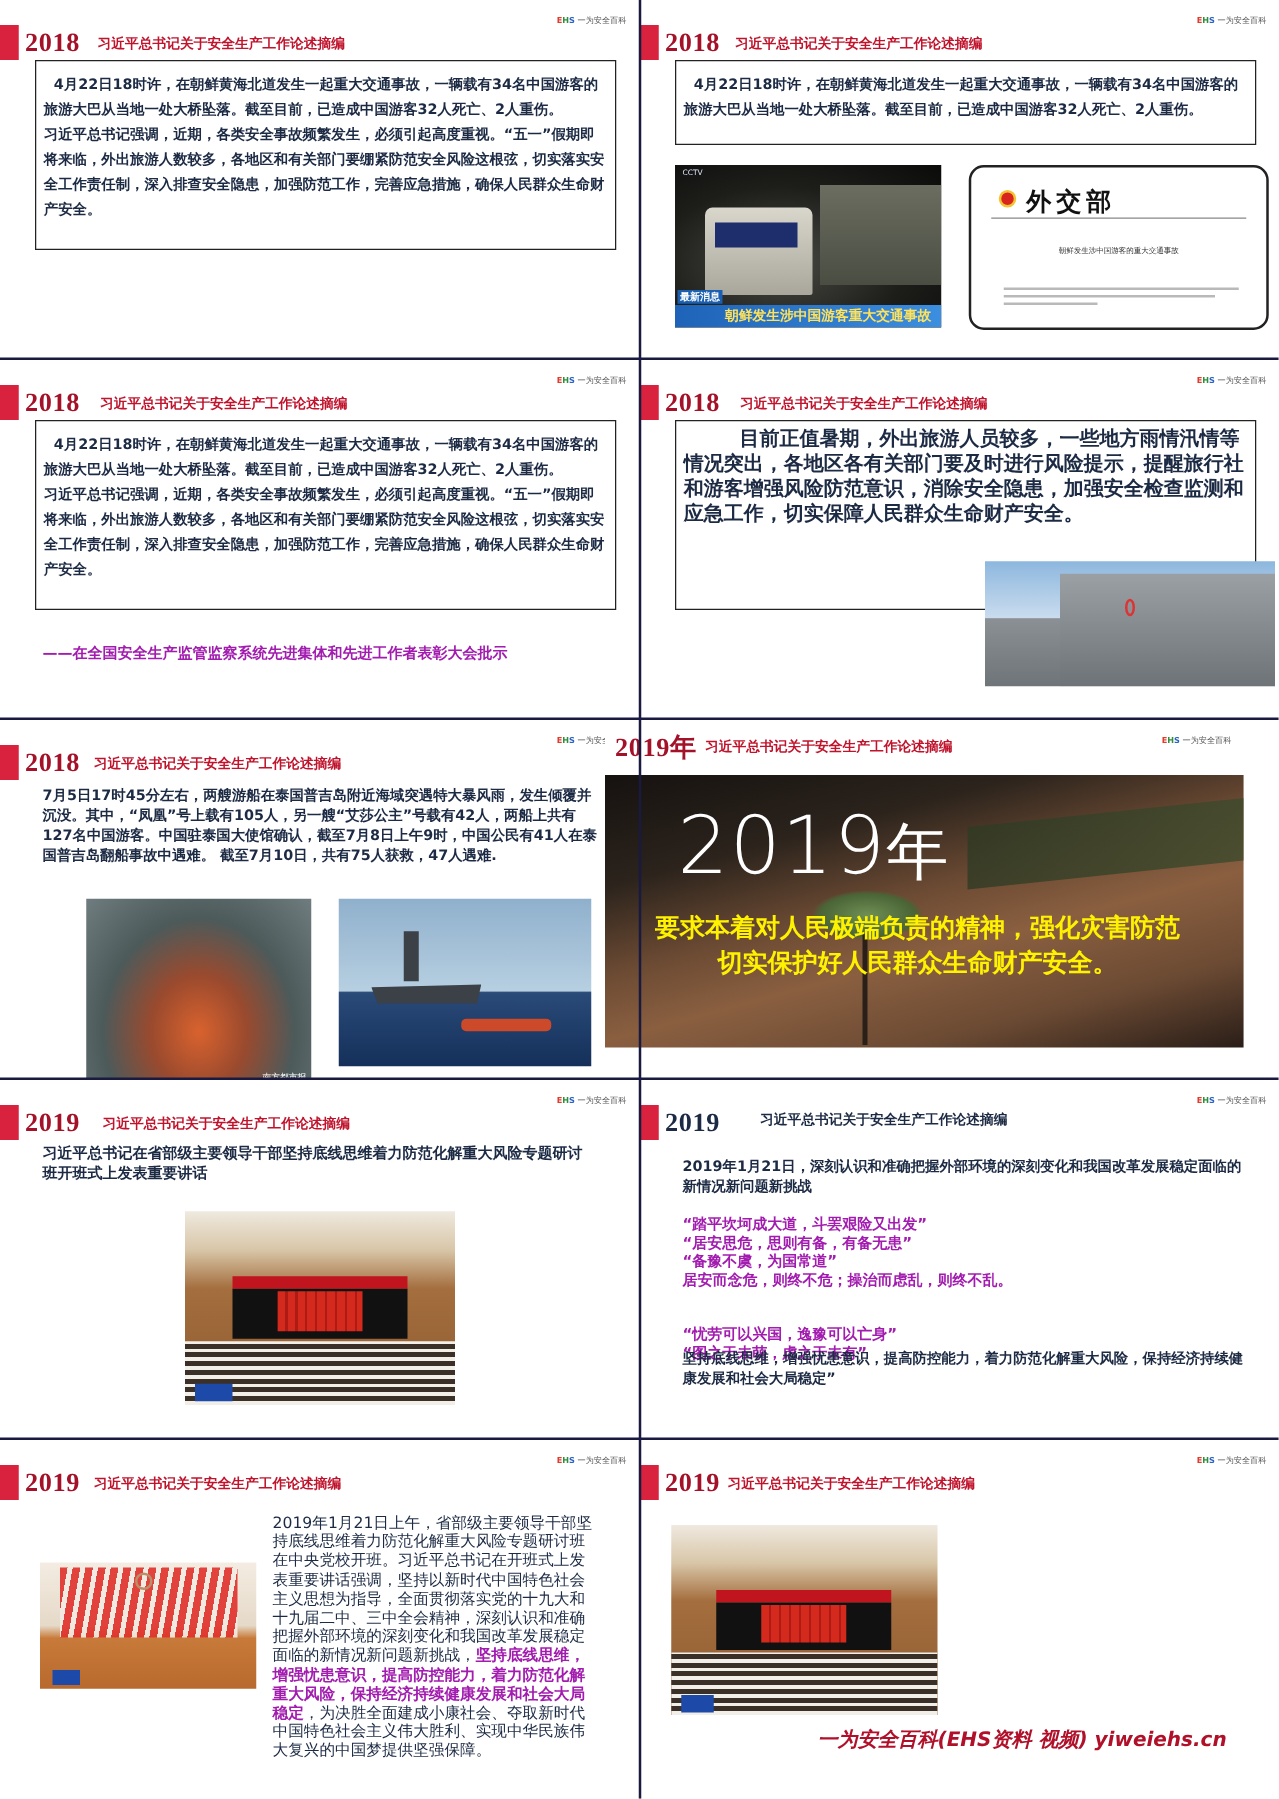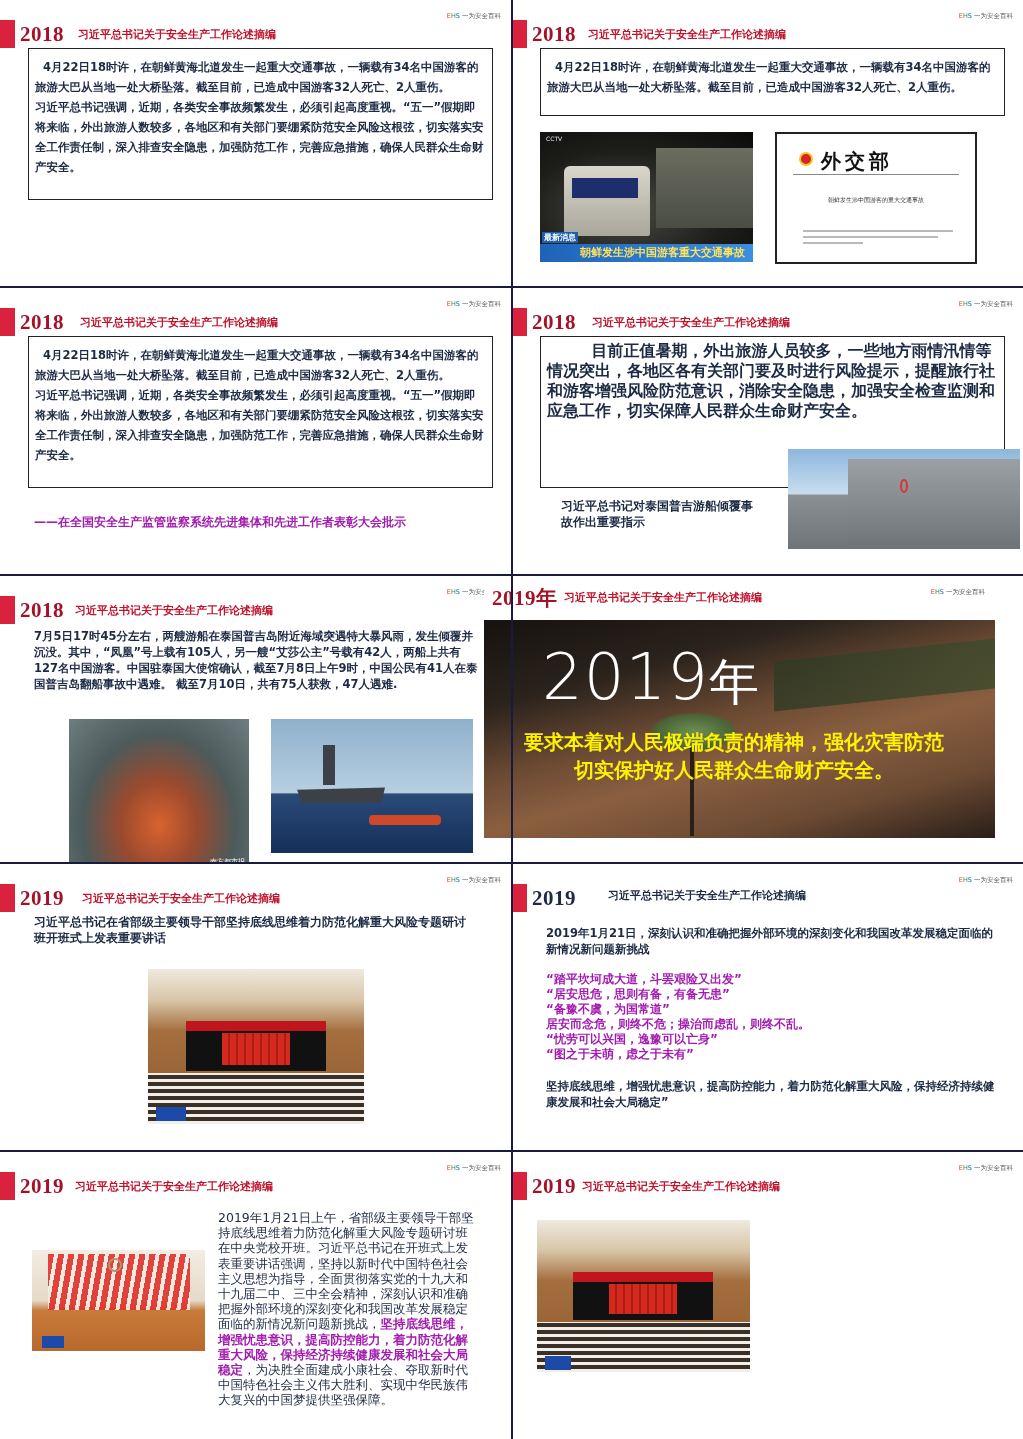--- a/index.html
+++ b/index.html
@@ -8,21 +8,21 @@
   .grid { position: absolute; left: 0; top: 0; width: 1023px; height: 1439px; }
   .slide { position: absolute; width: 511px; height: 287px; background: #fff; overflow: hidden; }
   .hline { position: absolute; left: 0; width: 1023px; height: 2px; background: #1a1a40; }
   .vline { position: absolute; top: 0; width: 2px; height: 1439px; background: #1a1a40; left: 511px; }
 
   .redbar { position: absolute; left: 0; top: 20px; width: 15px; height: 28px; background: #d9223e; }
   .year { position: absolute; left: 20px; top: 22px; font-family: "Liberation Serif", "DejaVu Serif", serif; font-weight: bold; font-size: 21px; color: #a31228; line-height: 24px; letter-spacing: 0.5px; }
   .stitle { position: absolute; top: 28px; font-weight: bold; font-size: 11px; color: #c0142d; line-height: 14px; white-space: nowrap; }
   .stitle.dark { color: #1c2a44; }
   .logo { position: absolute; right: 10px; top: 12px; font-size: 6.5px; color: #555; white-space: nowrap; line-height: 9px; }
-  .logo .ehs { font-weight: normal; font-size: 6.5px; padding-left: 32px; }
+  .logo .ehs { font-weight: bold; font-size: 6.5px; padding-left: 32px; }
   .logo .e { color: #e23b2d; } .logo .h { color: #2f8f3c; } .logo .s { color: #2a63c4; }
 
   .tbox { position: absolute; border: 1.5px solid #222; background: #fff; padding: 8px 6px 4px 6px; }
   .txt { font-weight: bold; color: #1c2a44; font-size: 11.5px; line-height: 20px; }
   .red { color: #a21caf; }
   .yellow { color: #fff200; }
 
   .photo { position: absolute; overflow: hidden; }
   .ph-cap { position: absolute; left: 0; right: 0; bottom: 0; height: 18px; background: linear-gradient(90deg,#1e63b8,#3b8ee0); }
   .ph-cap span { position: absolute; left: 40px; top: 1px; font-weight: bold; font-size: 11px; color: #ffe25a; white-space: nowrap; }
@@ -66,21 +66,21 @@
     <div class="photo" style="left:28px;top:132px;width:213px;height:130px;background:radial-gradient(ellipse at 40% 60%,#4a4a44 0%,#1d1d1a 55%,#0b0b0a 100%);">
       <div style="position:absolute;left:24px;top:34px;width:86px;height:70px;background:linear-gradient(#d9d6cc,#a9a69c);border-radius:6px 6px 2px 2px;"></div>
       <div style="position:absolute;left:32px;top:46px;width:66px;height:20px;background:#1e2d6b;"></div>
       <div style="position:absolute;left:116px;top:16px;width:97px;height:80px;background:linear-gradient(#6a6d5f,#4a4d42);"></div>
       <div style="position:absolute;left:6px;top:3px;font-size:6px;color:#dfe6ff;">CCTV</div>
       <div class="ph-cap">
         <span class="tag">最新消息</span>
         <span>朝鲜发生涉中国游客重大交通事故</span>
       </div>
     </div>
-    <div class="photo web" style="left:263px;top:132px;width:202px;height:132px;">
+    <div class="photo web" style="left:263px;top:132px;width:240px;height:132px;border-radius:12px;">
       <div class="emb"></div>
       <div class="wordmark">外交部</div>
       <div class="nav"></div>
       <div class="headline">朝鲜发生涉中国游客的重大交通事故</div>
       <div class="lines">
           <div></div>
           <div style="width:90%"></div>
           <div style="width:40%"></div>
         </div>
     </div>
@@ -103,21 +103,20 @@
     <div class="year">2018</div>
     <div class="stitle" style="left:80px;">习近平总书记关于安全生产工作论述摘编</div>
     <div class="logo"><span class="ehs"><span class="e">E</span><span class="h">H</span><span class="s">S</span></span> <span>一为安全百科</span></div>
     <div class="tbox" style="left:28px;top:48px;width:465px;height:152px;padding:4px 6px;">
       <p class="txt" style="font-size:16px;line-height:20px;white-space:pre-wrap;">        目前正值暑期，外出旅游人员较多，一些地方雨情汛情等情况突出，各地区各有关部门要及时进行风险提示，提醒旅行社和游客增强风险防范意识，消除安全隐患，加强安全检查监测和应急工作，切实保障人民群众生命财产安全。</p>
     </div>
     <div class="photo" style="left:276px;top:161px;width:232px;height:100px;background:linear-gradient(180deg,#8db7de 0%,#c9dcee 45%,#8b9094 46%,#6f7478 100%);">
       <div style="position:absolute;left:60px;top:10px;width:172px;height:90px;background:linear-gradient(#9aa0a4,#6d7377);"></div>
       <div style="position:absolute;left:112px;top:30px;width:8px;height:14px;border-radius:50%;border:2px solid #d33;"></div>
     </div>
-    <div class="txt" style="position:absolute;left:49px;top:210px;font-size:12px;line-height:16px;width:200px;">习近平总书记对泰国普吉游船倾覆事故作出重要指示</div>
   </div>
 
   <div class="slide" style="left:0;top:576px;">
     <div class="redbar"></div>
     <div class="year">2018</div>
     <div class="stitle" style="left:75px;">习近平总书记关于安全生产工作论述摘编</div>
     <div class="logo"><span class="ehs"><span class="e">E</span><span class="h">H</span><span class="s">S</span></span> <span>一为安全百科</span></div>
     <p class="txt" style="position:absolute;left:34px;top:52px;width:448px;font-size:11.5px;line-height:16px;">7月5日17时45分左右，两艘游船在泰国普吉岛附近海域突遇特大暴风雨，发生倾覆并沉没。其中，“凤凰”号上载有105人，另一艘“艾莎公主”号载有42人，两船上共有127名中国游客。中国驻泰国大使馆确认，截至7月8日上午9时，中国公民有41人在泰国普吉岛翻船事故中遇难。 截至7月10日，共有75人获救，47人遇难.</p>
     <div class="photo" style="left:69px;top:143px;width:180px;height:152px;background:radial-gradient(ellipse at 50% 70%,#d9622e 0%,#9a4a2e 30%,#4d5a5a 60%,#6f7d80 100%);">
       <div style="position:absolute;right:4px;bottom:4px;font-size:7px;color:#fff;">南方都市报</div>
@@ -161,21 +160,21 @@
     <div class="redbar"></div>
     <div class="year" style="color:#1c2a44;">2019</div>
     <div class="stitle dark" style="left:96px;top:25px;">习近平总书记关于安全生产工作论述摘编</div>
     <div class="logo"><span class="ehs"><span class="e">E</span><span class="h">H</span><span class="s">S</span></span> <span>一为安全百科</span></div>
     <p class="txt" style="position:absolute;left:34px;top:61px;width:450px;font-size:11.5px;line-height:16px;">2019年1月21日，深刻认识和准确把握外部环境的深刻变化和我国改革发展稳定面临的新情况新问题新挑战</p>
     <div style="position:absolute;left:34px;top:108px;width:450px;">
       <p class="txt red" style="font-size:12px;line-height:15px;">“踏平坎坷成大道，斗罢艰险又出发”</p>
       <p class="txt red" style="font-size:12px;line-height:15px;">“居安思危，思则有备，有备无患”</p>
       <p class="txt red" style="font-size:12px;line-height:15px;">“备豫不虞，为国常道”</p>
       <p class="txt red" style="font-size:12px;line-height:15px;">居安而念危，则终不危；操治而虑乱，则终不乱。</p>
-      <p class="txt red" style="font-size:12px;line-height:15px;">“忧劳可以兴国，逸豫可以亡身”</p>
+      <p class="txt red" style="font-size:12px;line-height:15px;margin-top:28px;">“忧劳可以兴国，逸豫可以亡身”</p>
       <p class="txt red" style="font-size:12px;line-height:15px;">“图之于未萌，虑之于未有”</p>
     </div>
     <p class="txt" style="position:absolute;left:34px;top:214px;width:450px;font-size:11.5px;line-height:16px;">坚持底线思维，增强忧患意识，提高防控能力，着力防范化解重大风险，保持经济持续健康发展和社会大局稳定”</p>
   </div>
 
   <div class="slide" style="left:0;top:1152px;">
     <div class="redbar"></div>
     <div class="year">2019</div>
     <div class="stitle" style="left:75px;">习近平总书记关于安全生产工作论述摘编</div>
     <div class="logo"><span class="ehs"><span class="e">E</span><span class="h">H</span><span class="s">S</span></span> <span>一为安全百科</span></div>
@@ -192,20 +191,21 @@
     <div class="year">2019</div>
     <div class="stitle" style="left:70px;">习近平总书记关于安全生产工作论述摘编</div>
     <div class="logo"><span class="ehs"><span class="e">E</span><span class="h">H</span><span class="s">S</span></span> <span>一为安全百科</span></div>
     <div class="photo" style="left:25px;top:68px;width:213px;height:152px;background:linear-gradient(180deg,#efe9df 0%,#d8c6a8 20%,#a46e3e 40%,#8e5a30 100%);">
       <div style="position:absolute;left:36px;top:52px;width:140px;height:10px;background:#c0141e;"></div>
       <div style="position:absolute;left:36px;top:62px;width:140px;height:38px;background:#111;"></div>
       <div style="position:absolute;left:72px;top:64px;width:68px;height:30px;background:repeating-linear-gradient(90deg,#d42a1e 0 6px,#b01a14 6px 8px);"></div>
       <div style="position:absolute;left:0;top:102px;width:213px;height:50px;background:repeating-linear-gradient(0deg,#f2eee8 0 3px,#3a3028 3px 7px);"></div>
       <div style="position:absolute;left:8px;top:136px;width:26px;height:14px;background:#1d4aa8;"></div>
     </div>
+    <div style="position:absolute;left:142px;top:230px;font-size:16px;font-style:italic;color:#b0102a;white-space:nowrap;font-weight:bold;">一为安全百科(EHS资料 视频) yiweiehs.cn</div>
   </div>
 
   <div class="hline" style="top:286px;"></div>
   <div class="hline" style="top:574px;"></div>
   <div class="hline" style="top:862px;"></div>
   <div class="hline" style="top:1150px;"></div>
   <div class="vline"></div>
 </div>
 
 </body></html>

